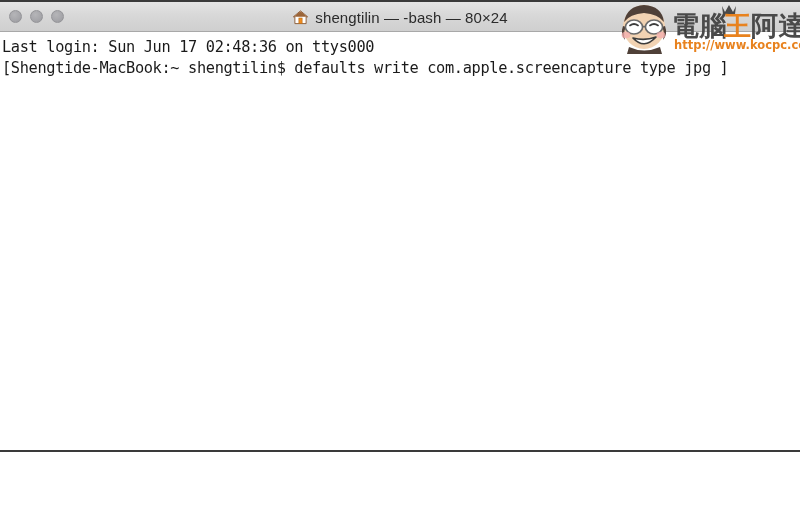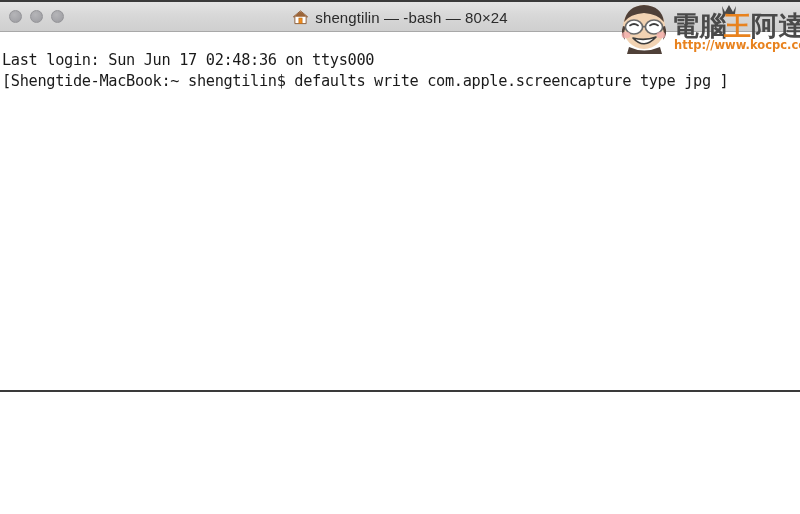--- a/index.html
+++ b/index.html
@@ -20,21 +20,21 @@
     height: 514px;
     background: #ffffff;
   }
 
   
   .window {
     position: absolute;
     left: 0px;
     top: 0px;
     width: 800px;
-    height: 392px;
+    height: 452px;
     background: #86efac;
     border-top: 2px solid #3a3a3a;
     border-bottom: 2px solid #3a3a3a;
     box-sizing: border-box;
     overflow: hidden;
   }
 
   
   .titlebar {
     position: relative;
@@ -84,21 +84,21 @@
     height: 17px;
     display: block;
     margin-top: 1px;
   }
 
   
   .terminal {
     position: relative;
     height: 468px;
     background: #ffffff;
-    padding: 18px 0 0 2px;
+    padding: 5px 0 0 2px;
     box-sizing: border-box;
     overflow: hidden;
   }
   .term-line {
     font-family: "DejaVu Sans Mono", "Liberation Mono", monospace;
     font-size: 15.3px;
     line-height: 21px;
     color: #1a1a1a;
     white-space: pre;
     letter-spacing: -0.35px;

